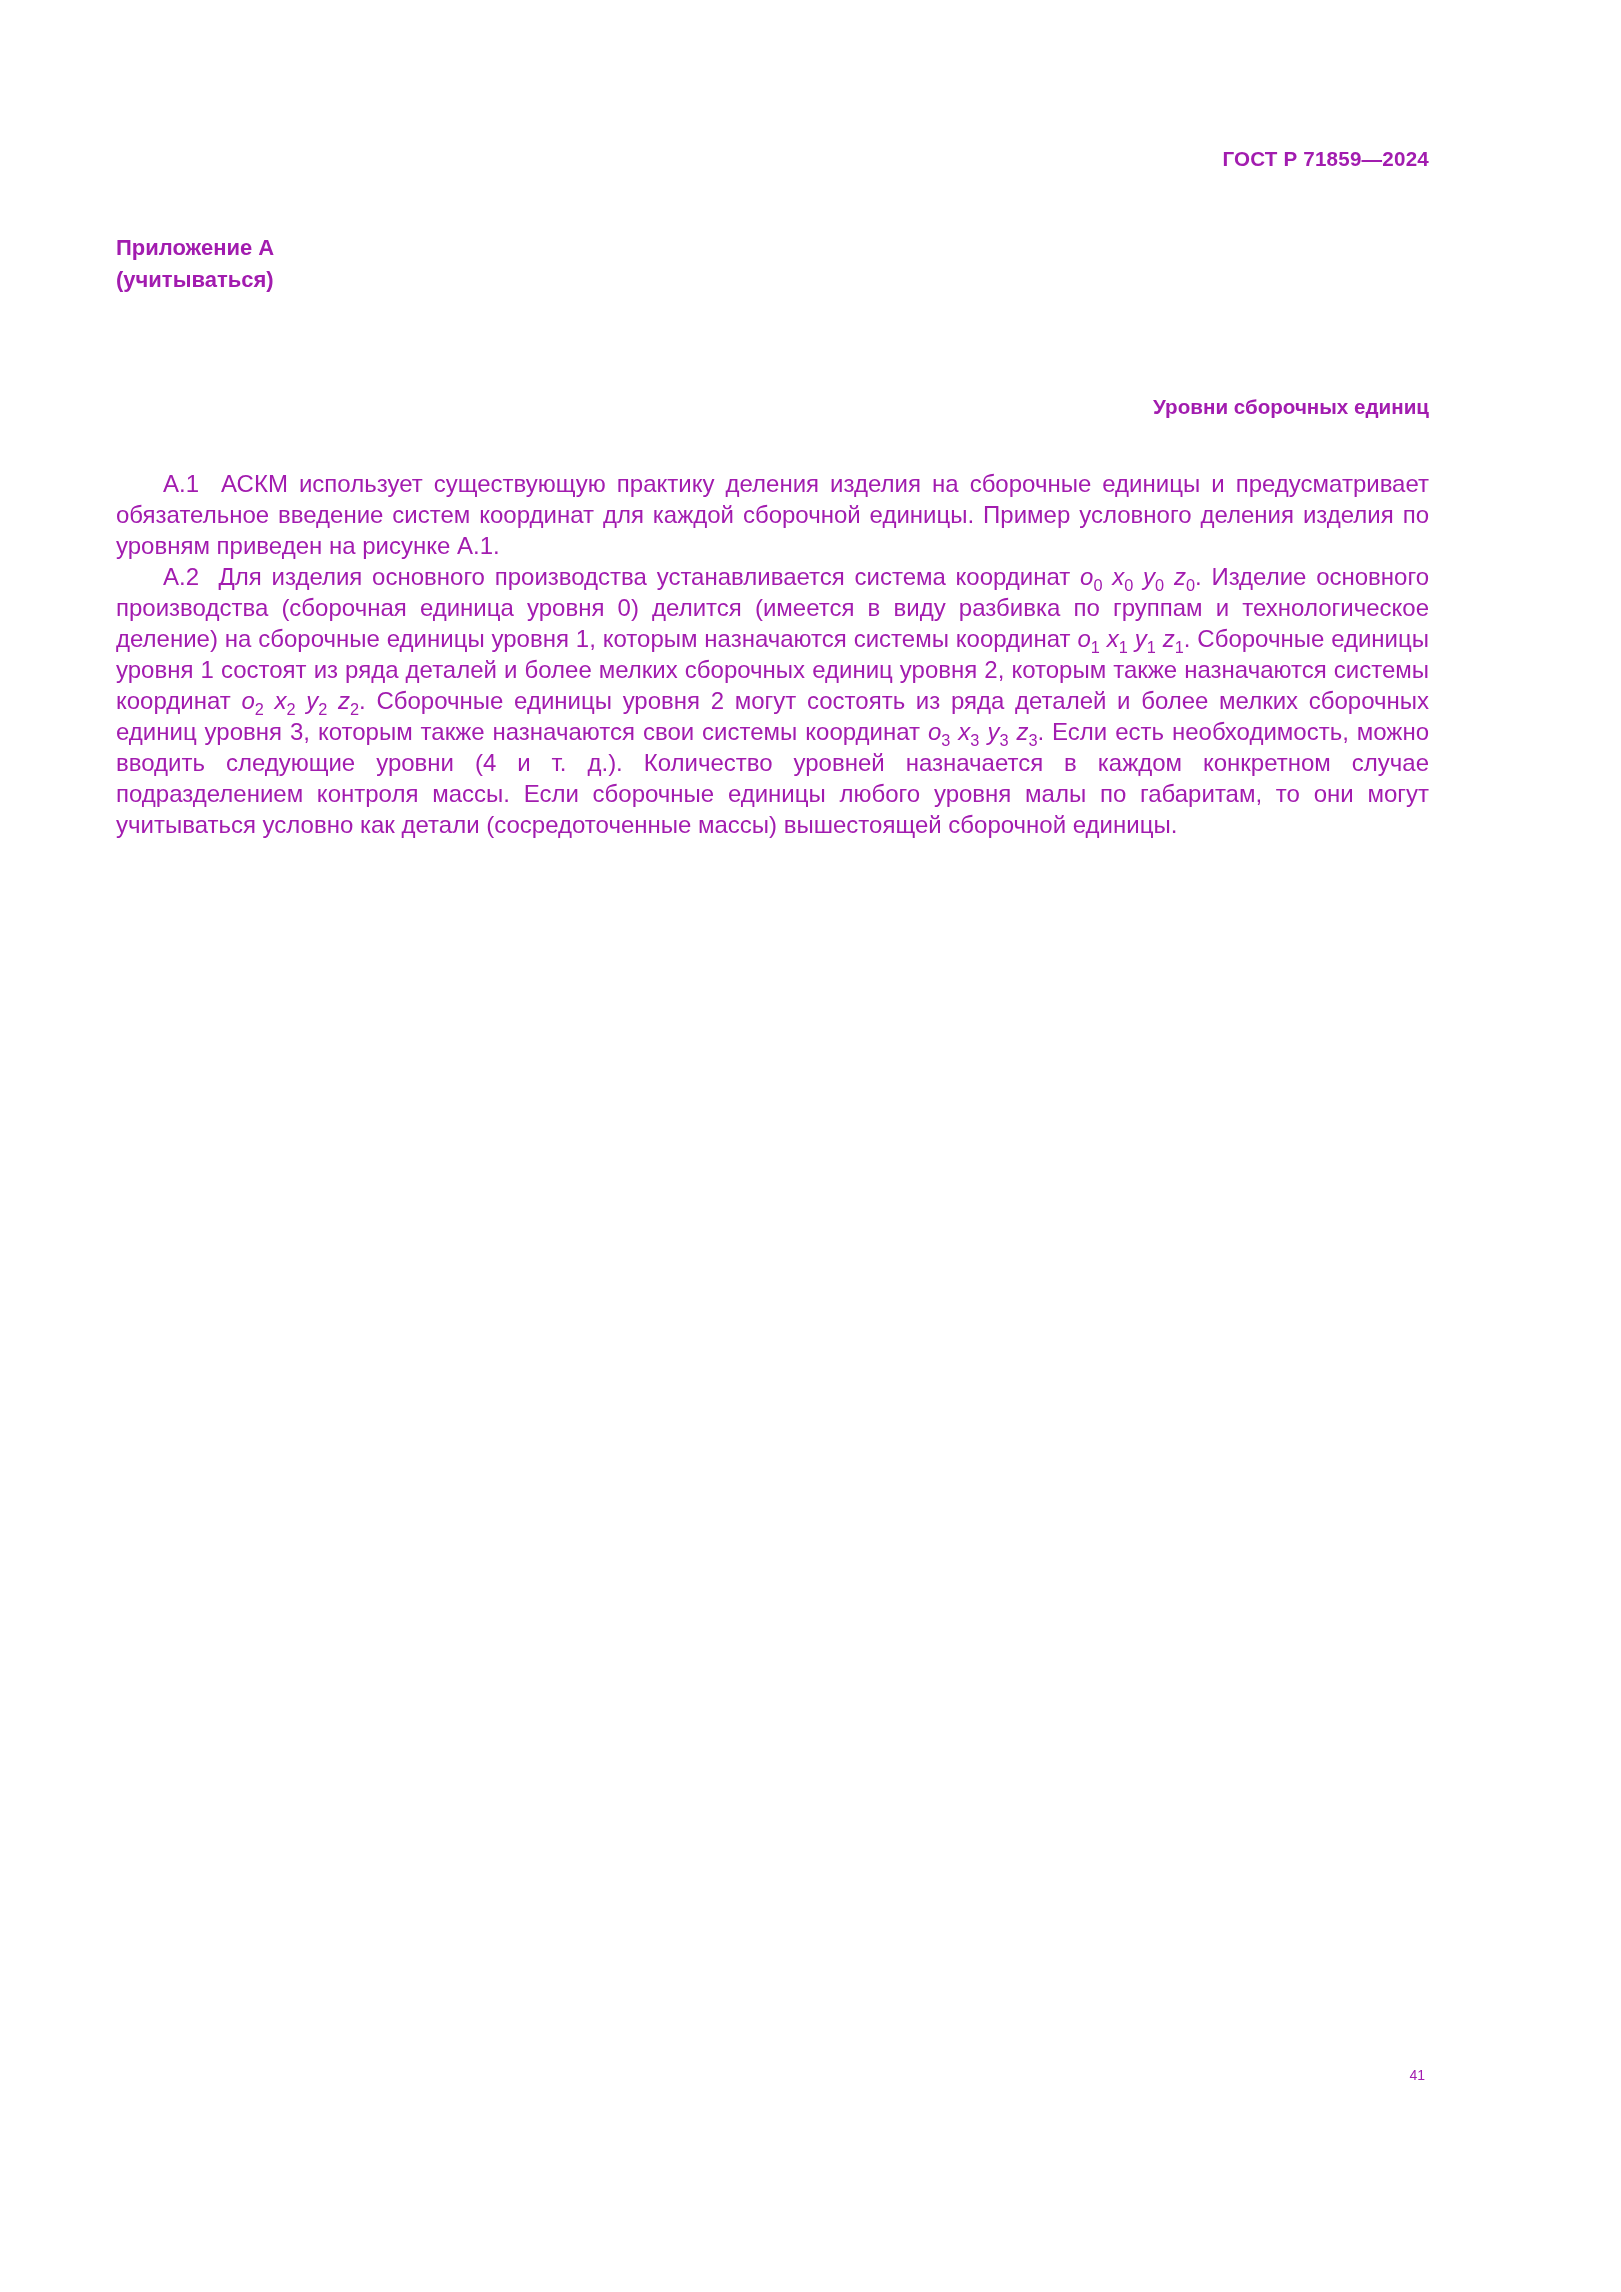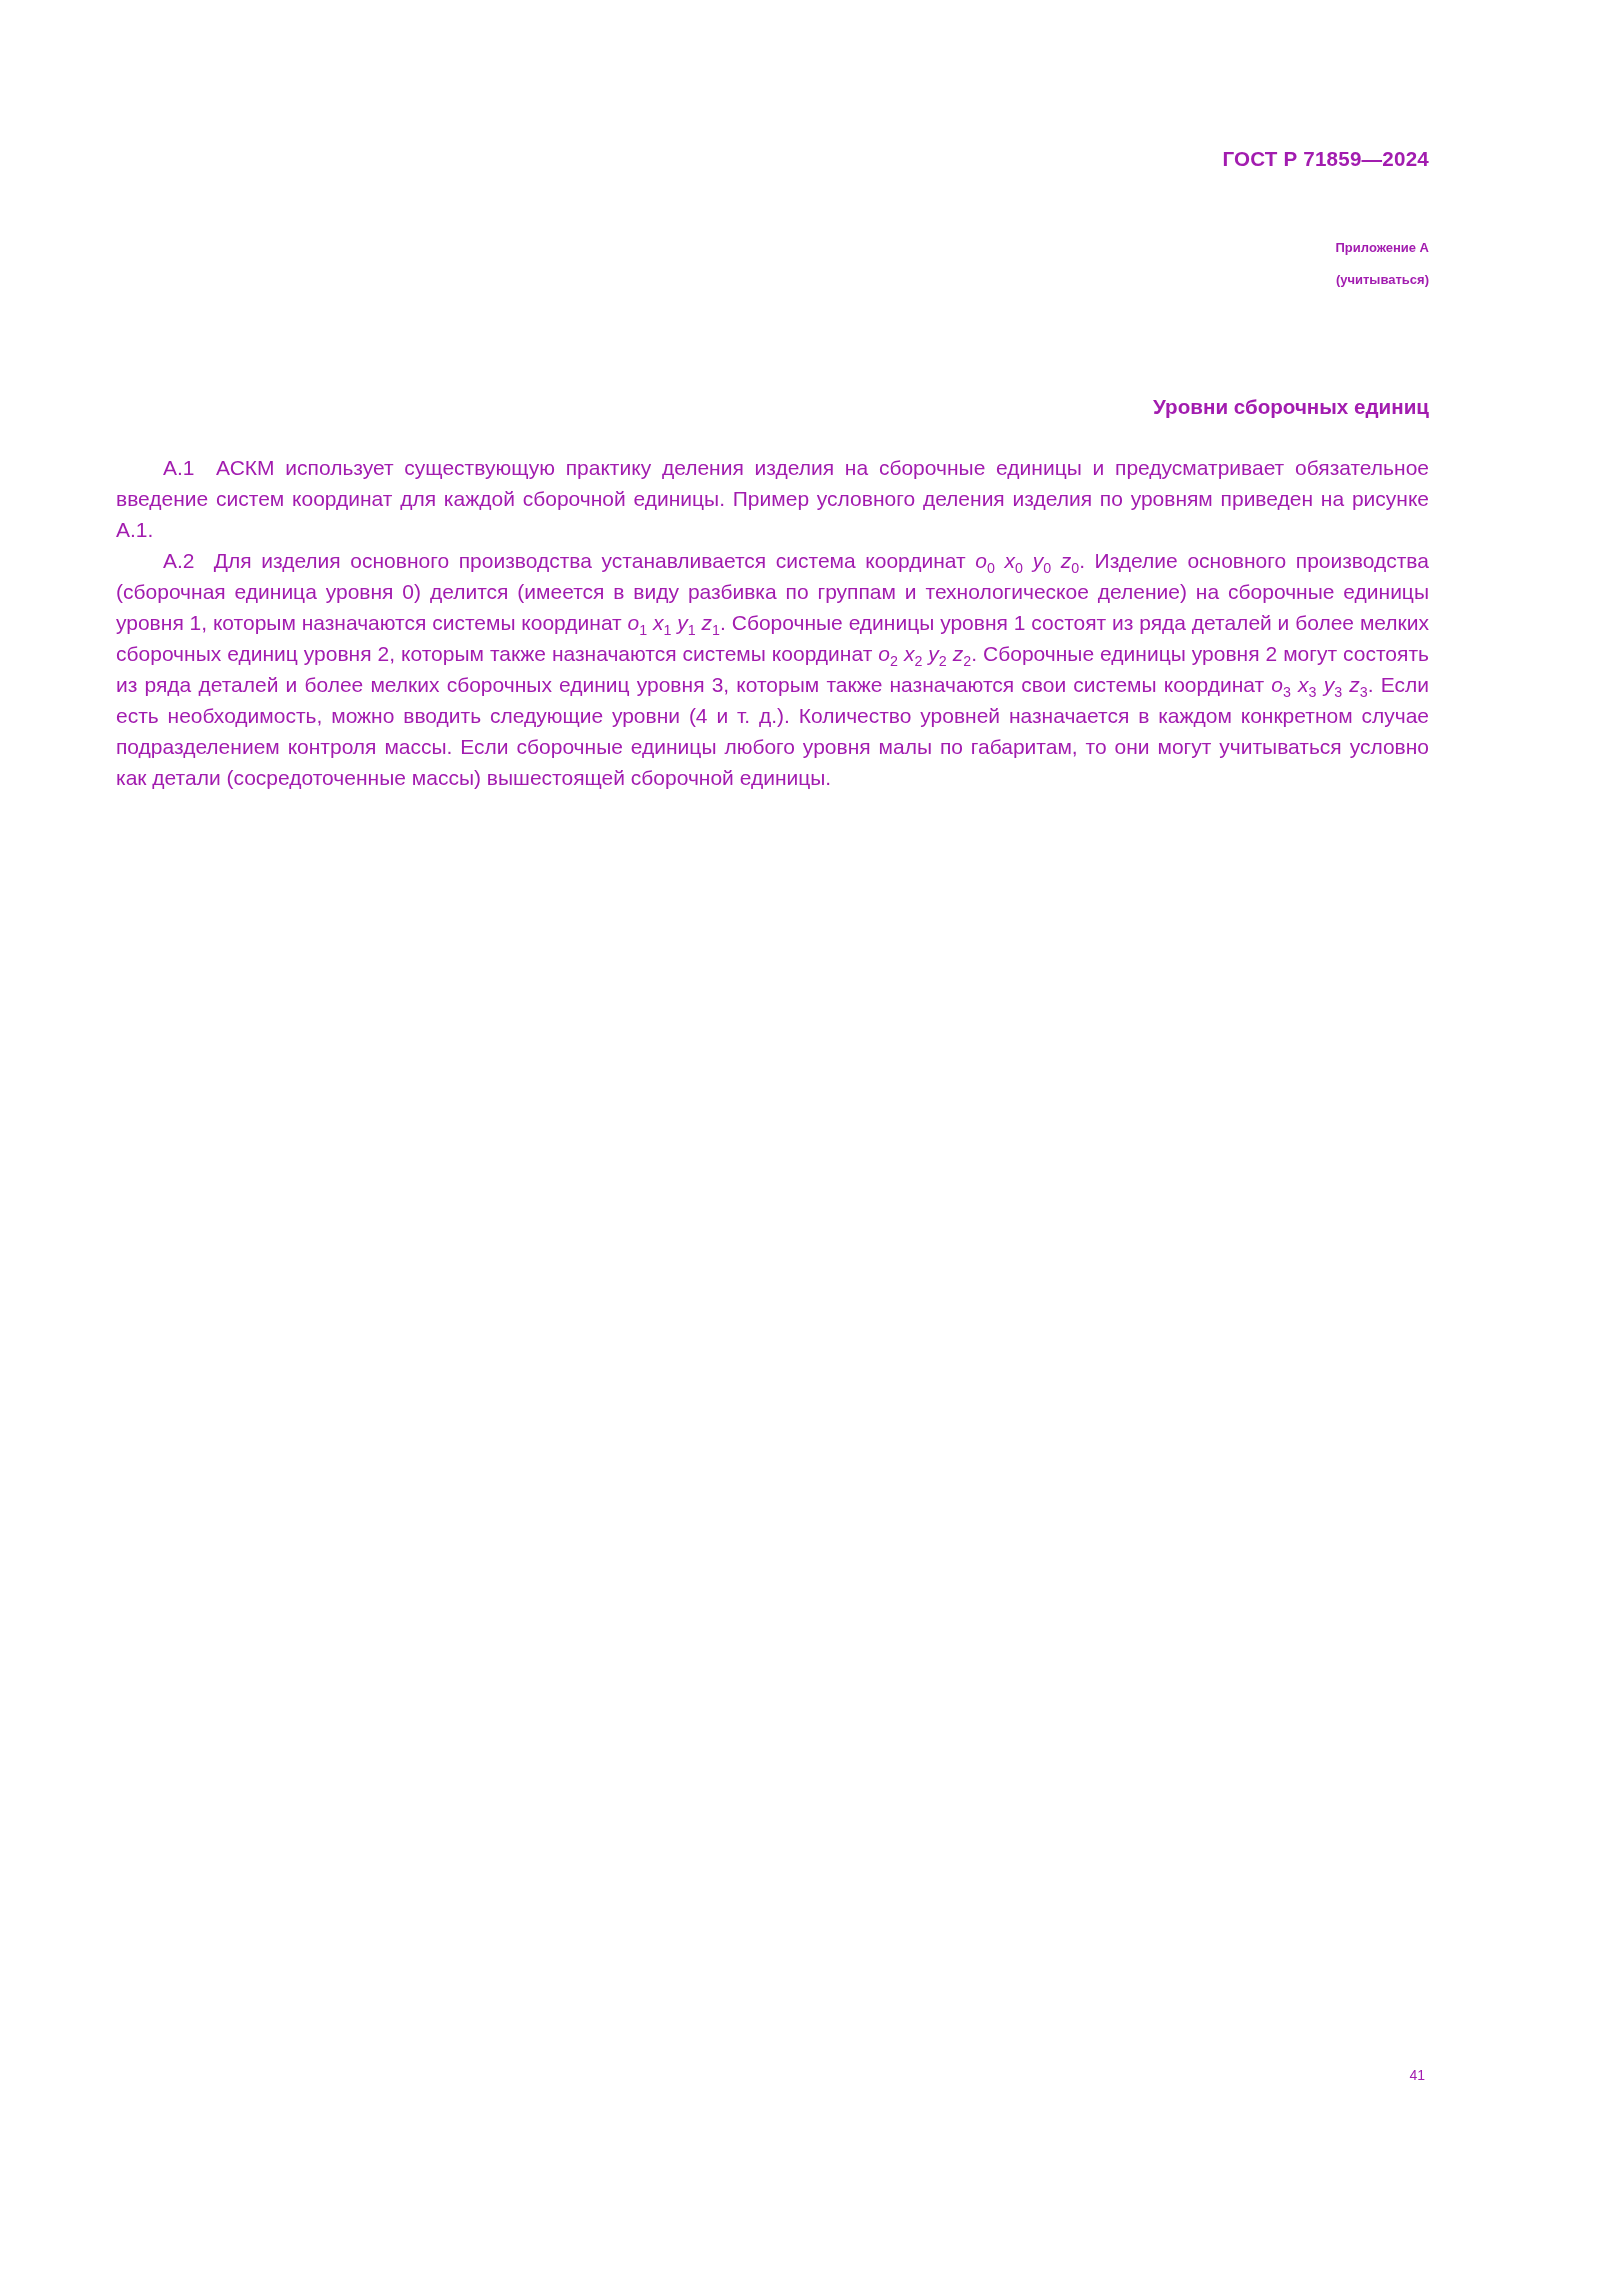--- a/index.html
+++ b/index.html
@@ -24,40 +24,40 @@
     text-align: right;
     font-size: 20.6px;
     font-weight: bold;
     letter-spacing: 0.2px;
   }
   .appendix-block {
     position: absolute;
     top: 232px;
     left: 116px;
     width: 1313px;
-    text-align: right;
-    font-size: 13px;
+    text-align: left;
+    font-size: 22px;
     font-weight: bold;
     line-height: 32px;
   }
   .section-title {
     position: absolute;
     top: 395px;
     left: 116px;
     width: 1313px;
     text-align: right;
     font-size: 20.6px;
     font-weight: bold;
   }
   .body-text {
     position: absolute;
-    top: 452px;
+    top: 468px;
     left: 116px;
     width: 1313px;
-    font-size: 21px;
+    font-size: 24px;
     line-height: 31px;
     text-align: justify;
   }
   .body-text p {
     margin: 0;
     padding: 0;
     text-indent: 47px;
   }
   .body-text i {
     font-style: italic;

